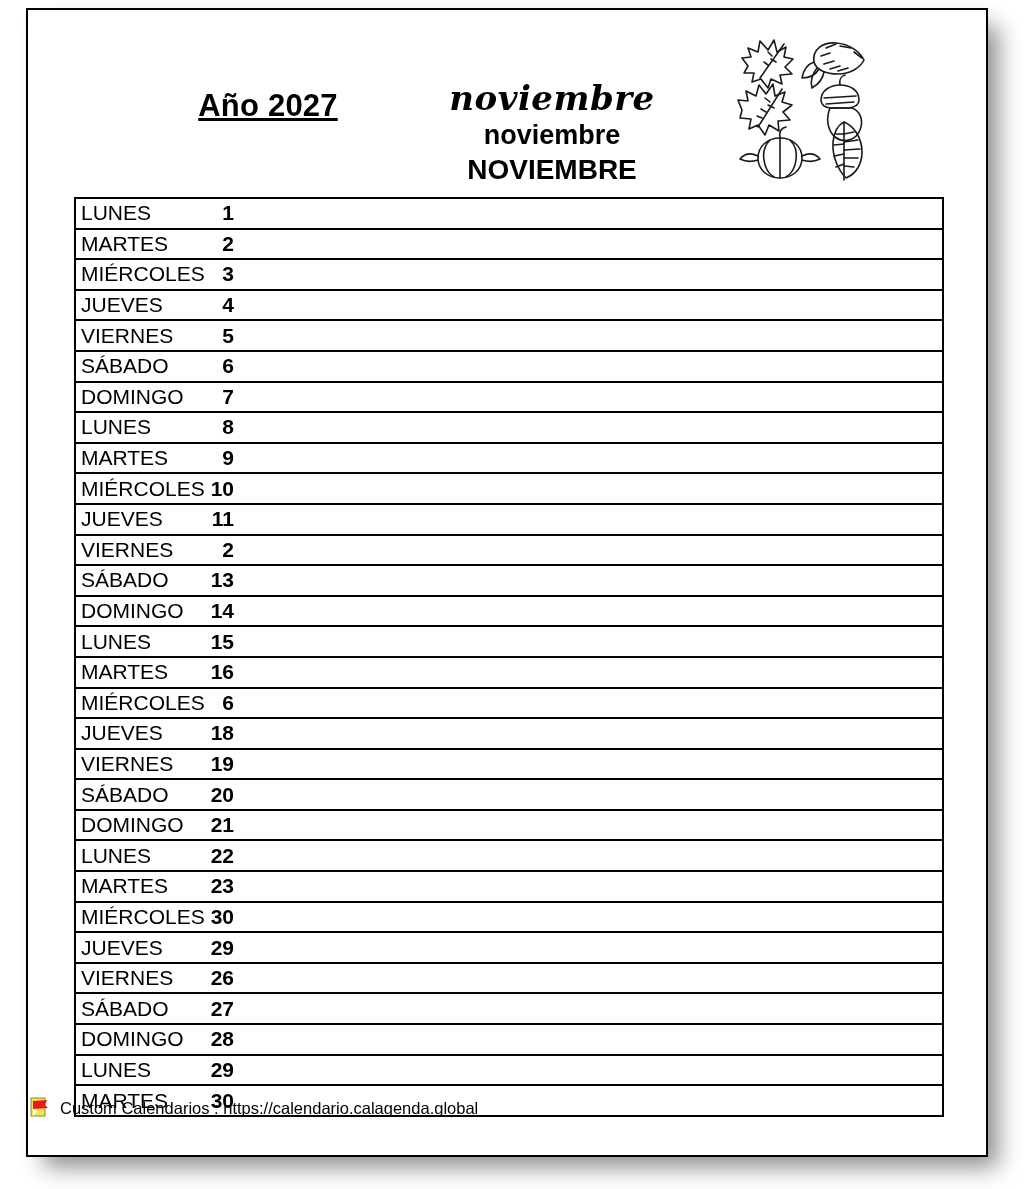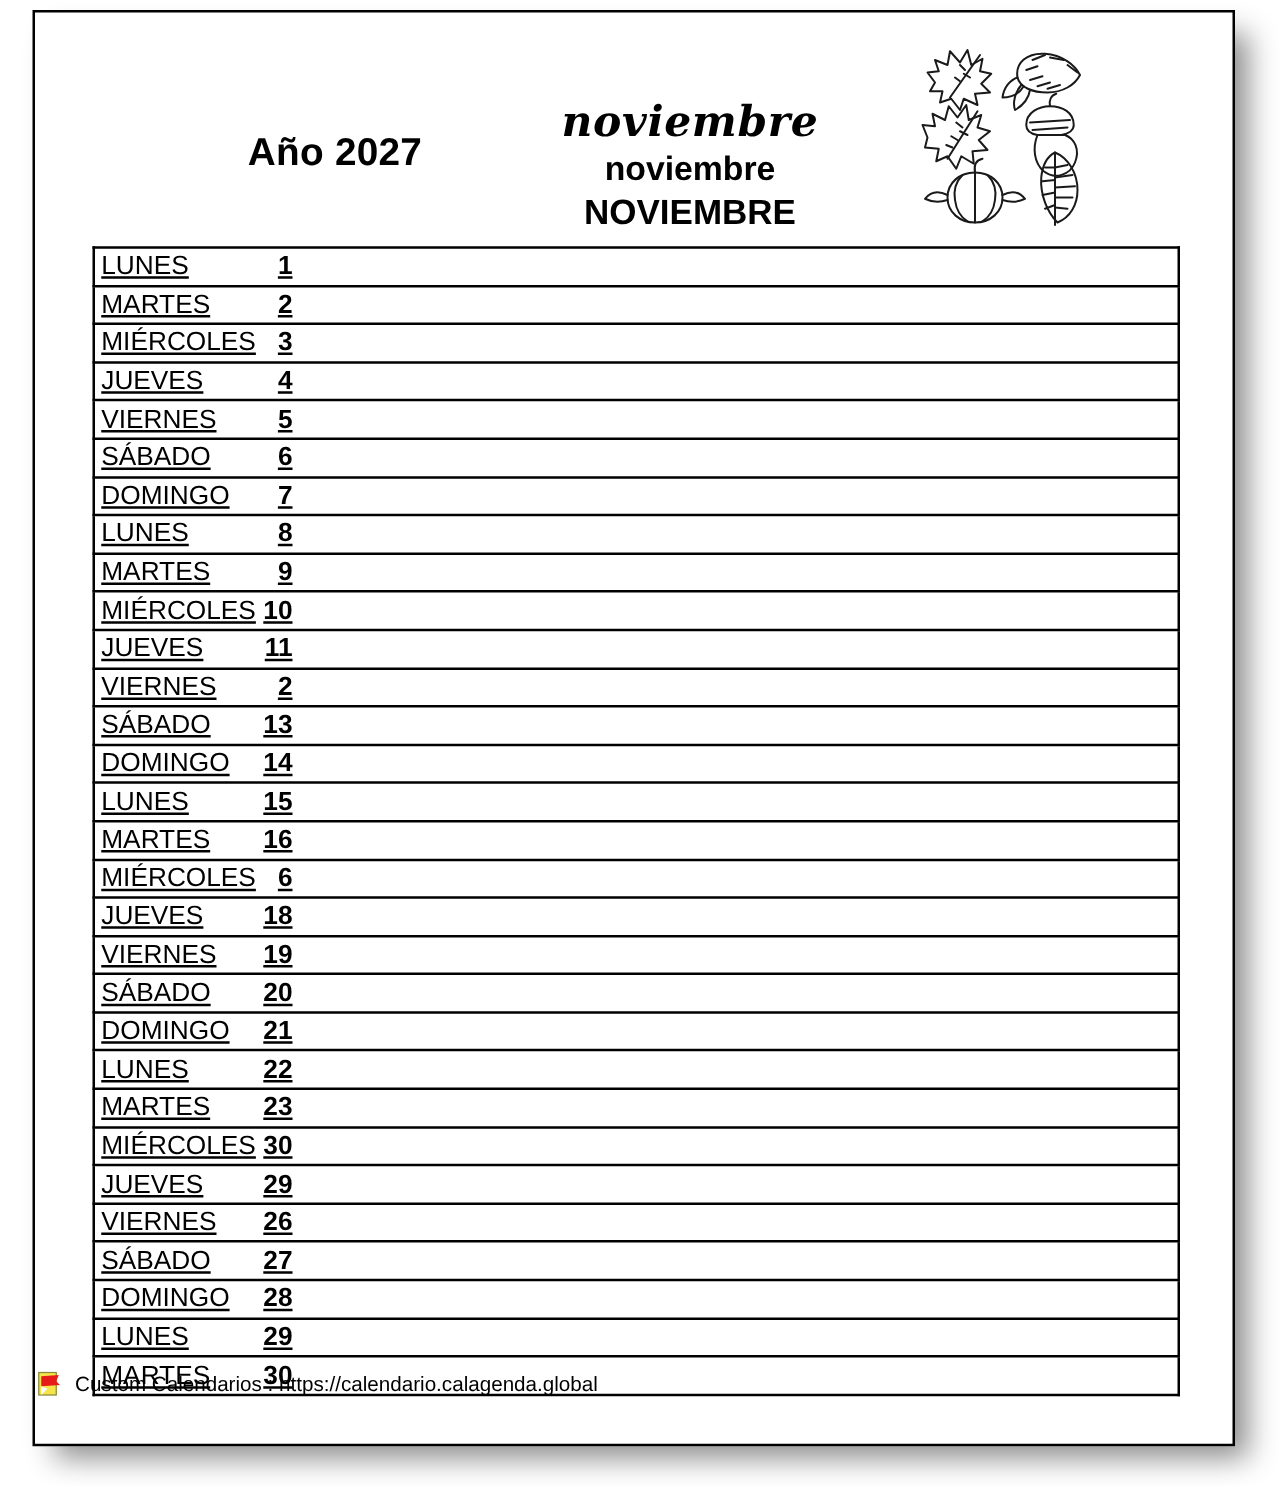--- a/index.html
+++ b/index.html
@@ -32,27 +32,28 @@
   #header {
     position: absolute;
     left: 0;
     top: 0;
     width: 100%;
     height: 176px;
   }
   #year-title {
     position: absolute;
     left: 110px;
-    top: 94px;
+    top: 78px;
     width: 260px;
     text-align: center;
     font-size: 31px;
     font-weight: bold;
     color: #000000;
     letter-spacing: 0.2px;
+    text-decoration: underline;
   }
   #month-stack {
     position: absolute;
     left: 390px;
     top: 36px;
     width: 268px;
     text-align: center;
     margin-top: 32px;
   }
   #month-script {
@@ -88,21 +89,20 @@
   #day-table {
     position: absolute;
     left: 46px;
     top: 187px;
     width: 870px;
     border-collapse: collapse;
     table-layout: fixed;
   }
   #day-table tr {
     height: 28.6px;
-    text-decoration: underline;
   }
   #day-table td {
     border: 2px solid #000000;
     padding: 0;
     height: 28.6px;
     vertical-align: middle;
     background: #ffffff;
   }
   td.cell-pair {
     padding: 0;

